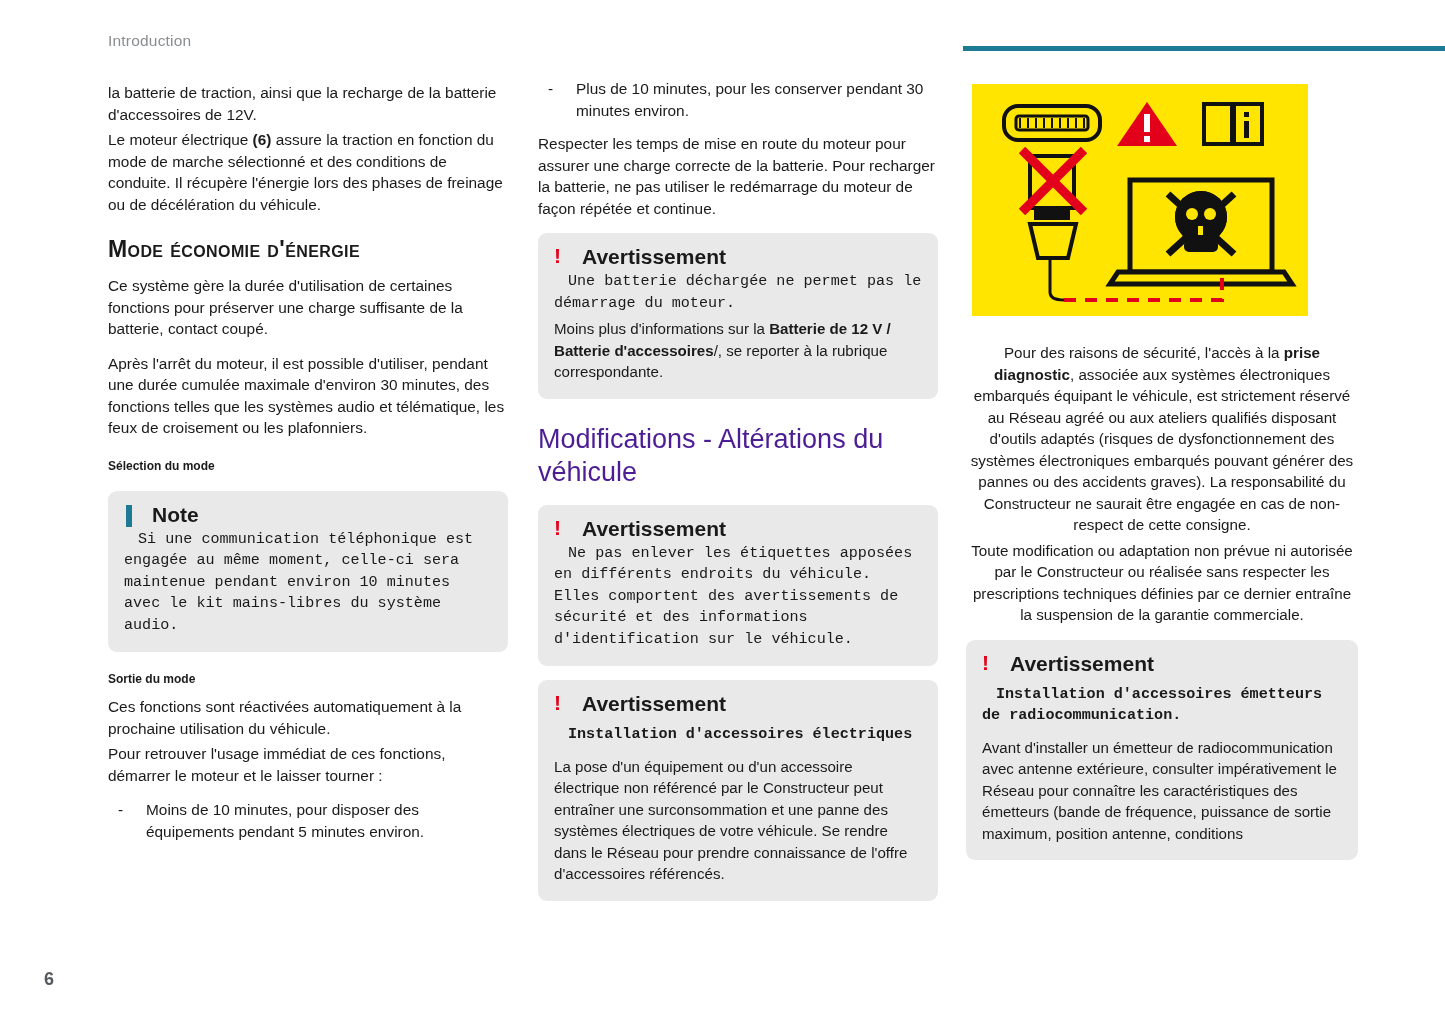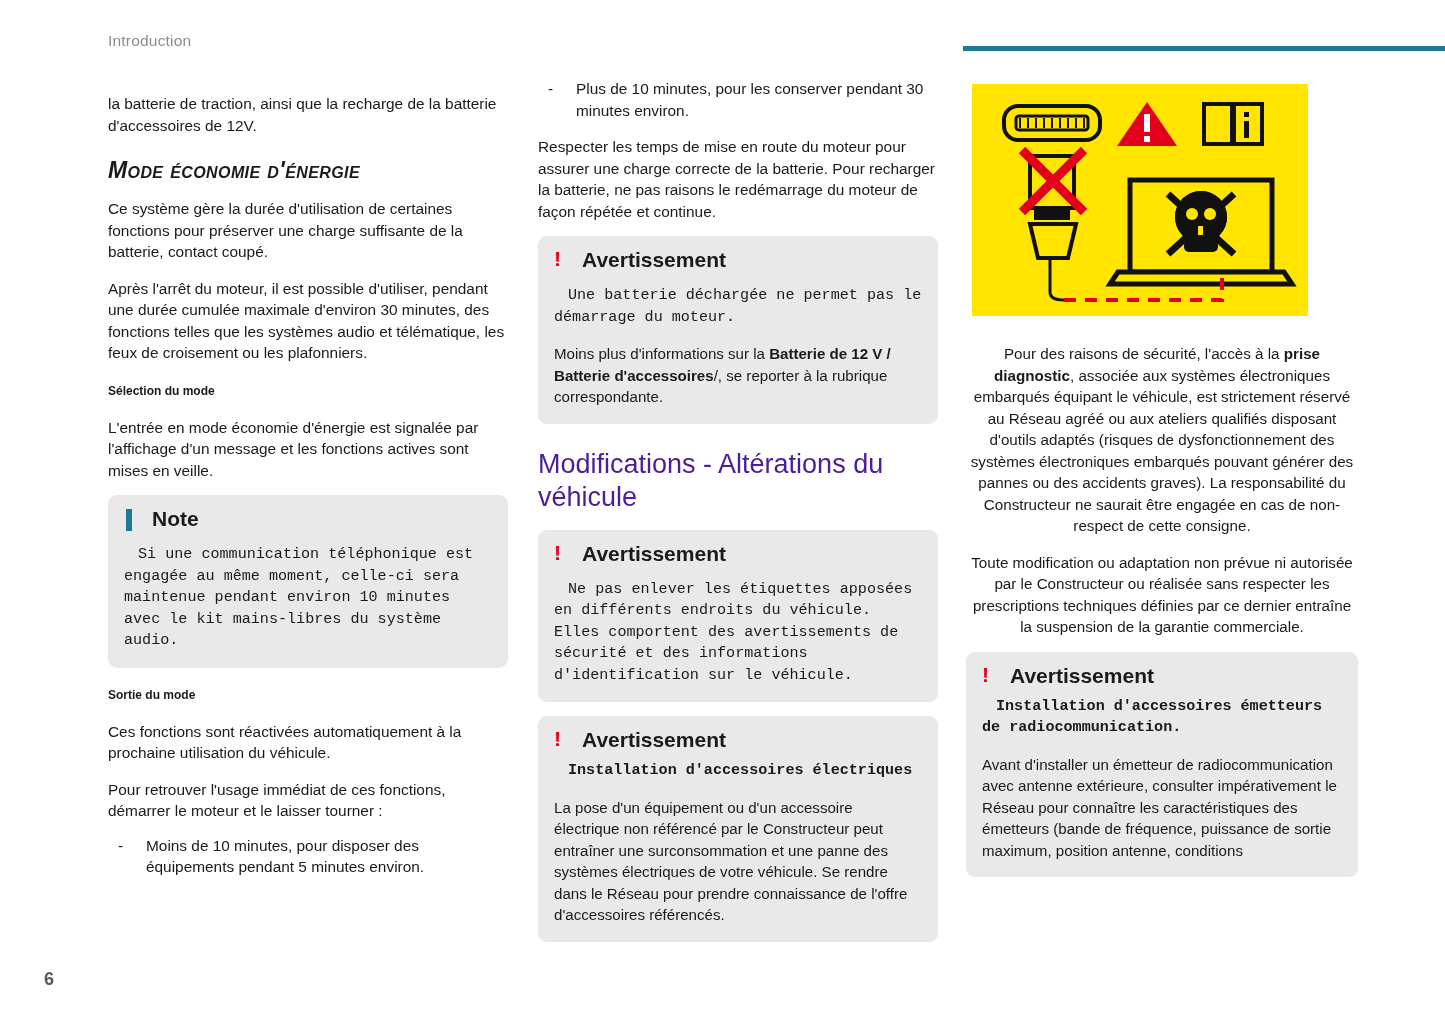--- a/index.html
+++ b/index.html
@@ -46,35 +46,34 @@
   .col {
     position: absolute;
     top: 78px;
     box-sizing: border-box;
   }
   .col1 { left: 108px; width: 400px; }
   .col2 { left: 538px; width: 400px; }
   .col3 { left: 966px; width: 392px; }
 
   p {
-    margin: 15px 0 0 0;
+    margin: 4px 0 0 0;
     font-size: 15.4px;
     line-height: 21.5px;
   }
   .para { margin-bottom: 13px; }
   .tight { margin-bottom: 0; }
 
   h2.section {
     font-size: 23px;
     font-variant: small-caps;
     font-weight: bold;
     letter-spacing: 0.4px;
     margin: 21px 0 13px 0;
     line-height: 26px;
-    font-style: italic;
   }
   h2.big {
     font-size: 27px;
     font-weight: normal;
     color: #4c1d95;
     margin: 24px 0 16px 0;
     line-height: 33px;
   }
   h3.sub {
     font-size: 12px;
@@ -166,30 +165,30 @@
 
   <div class="header">
     <div class="header-title">Introduction</div>
     <div class="header-rule"></div>
   </div>
 
   <div class="col col1">
 
     <p class="tight">la batterie de traction, ainsi que la recharge de la batterie d'accessoires de 12V.</p>
 
+    <p class="para"><span>Le moteur électrique </span><b>(6)</b><span> assure la traction en fonction du mode de marche sélectionné et des conditions de conduite. Il récupère l'énergie lors des phases de freinage ou de décélération du véhicule.</span></p>
 
     <h2 class="section">Mode économie d'énergie</h2>
 
     <p class="para">Ce système gère la durée d'utilisation de certaines fonctions pour préserver une charge suffisante de la batterie, contact coupé.</p>
 
     <p class="para">Après l'arrêt du moteur, il est possible d'utiliser, pendant une durée cumulée maximale d'environ 30 minutes, des fonctions telles que les systèmes audio et télématique, les feux de croisement ou les plafonniers.</p>
 
     <h3 class="sub">Sélection du mode</h3>
 
-    <p class="para">L'entrée en mode économie d'énergie est signalée par l'affichage d'un message et les fonctions actives sont mises en veille.</p>
 
     <div class="box">
       <span class="infobar"></span>
       <div class="box-title">Note</div>
       <p class="box-body-indent">Si une communication téléphonique est engagée au même moment, celle-ci sera maintenue pendant environ 10 minutes avec le kit mains-libres du système audio.</p>
     </div>
 
     <h3 class="sub">Sortie du mode</h3>
 
     <p class="tight">Ces fonctions sont réactivées automatiquement à la prochaine utilisation du véhicule.</p>
@@ -203,21 +202,21 @@
 
   </div>
 
   <div class="col col2">
 
     <div class="dash-item">
       <span class="dash">-</span>
       <span>Plus de 10 minutes, pour les conserver pendant 30 minutes environ.</span>
     </div>
 
-    <p class="para">Respecter les temps de mise en route du moteur pour assurer une charge correcte de la batterie. Pour recharger la batterie, ne pas raisons le redémarrage du moteur de façon répétée et continue.</p>
+    <p class="para">Respecter les temps de mise en route du moteur pour assurer une charge correcte de la batterie. Pour recharger la batterie, ne pas utiliser le redémarrage du moteur de façon répétée et continue.</p>
 
     <div class="box">
       <span class="bang">!</span>
       <div class="box-title">Avertissement</div>
       <p class="box-body-indent">Une batterie déchargée ne permet pas le démarrage du moteur.</p>
       <p><span>Moins plus d'informations sur la </span><b>Batterie de 12 V / Batterie d'accessoires</b><span>/, se reporter à la rubrique correspondante.</span></p>
     </div>
 
     <h2 class="big">Modifications - Altérations du véhicule</h2>
 

